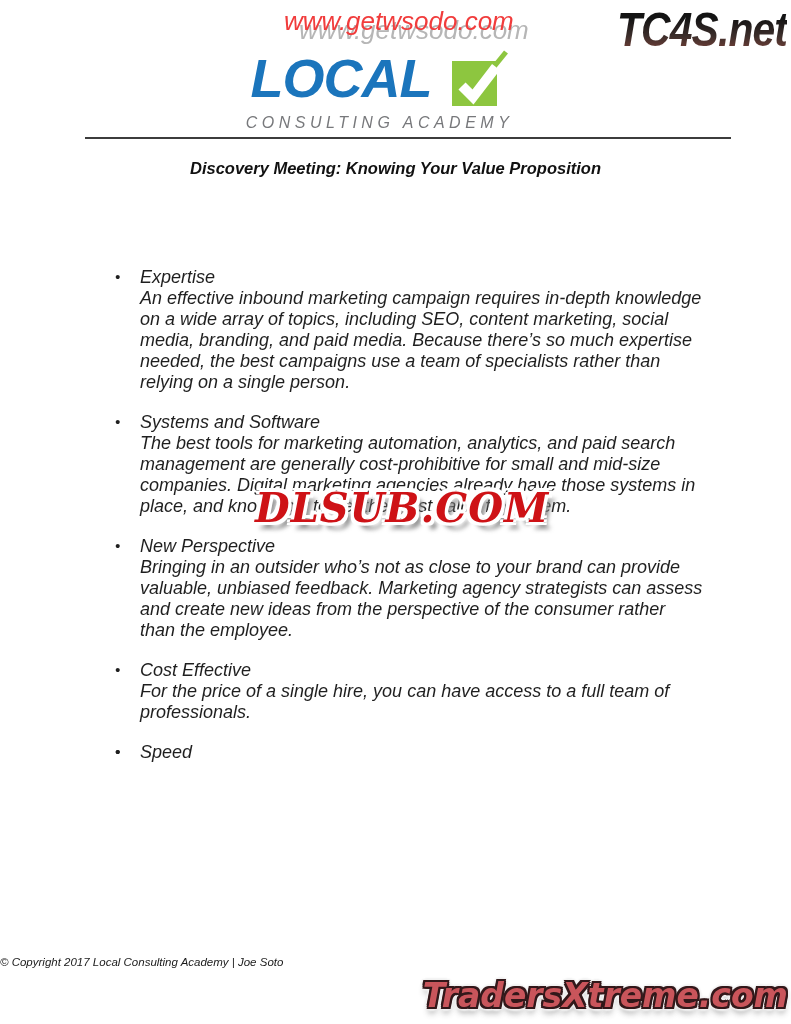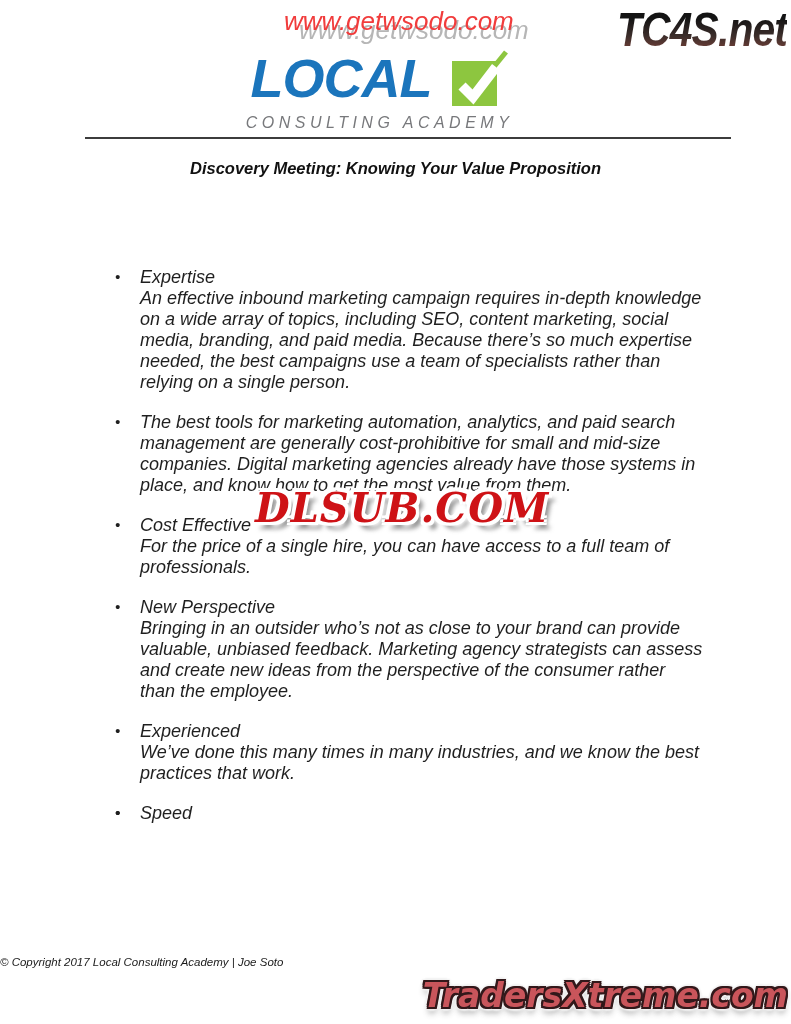--- a/index.html
+++ b/index.html
@@ -83,33 +83,30 @@
   <hr class="rule">
 
   <h1 class="title">Discovery Meeting: Knowing Your Value Proposition</h1>
 
   <ul class="list">
     <li>
       <div class="li-head">Expertise</div>
       <div class="li-body">An effective inbound marketing campaign requires in-depth knowledge on a wide array of topics, including SEO, content marketing, social media, branding, and paid media. Because there’s so much expertise needed, the best campaigns use a team of specialists rather than relying on a single person.</div>
     </li>
     <li>
+      <div class="li-head">Systems and Software</div>
       <div class="li-body">The best tools for marketing automation, analytics, and paid search management are generally cost-prohibitive for small and mid-size companies. Digital marketing agencies already have those systems in place, and know how to get the most value from them.</div>
-    </li>
-    <li>
-      <div class="li-head">Cost Effective</div>
-      <div class="li-body">For the price of a single hire, you can have access to a full team of professionals.</div>
     </li>
     <li>
       <div class="li-head">New Perspective</div>
       <div class="li-body">Bringing in an outsider who’s not as close to your brand can provide valuable, unbiased feedback. Marketing agency strategists can assess and create new ideas from the perspective of the consumer rather than the employee.</div>
     </li>
     <li>
-      <div class="li-head">Experienced</div>
-      <div class="li-body">We’ve done this many times in many industries, and we know the best practices that work.</div>
+      <div class="li-head">Cost Effective</div>
+      <div class="li-body">For the price of a single hire, you can have access to a full team of professionals.</div>
     </li>
     <li>
     </li>
     <li>
       <div class="li-head">Speed</div>
     </li>
   </ul>
 
   <div class="dlsub">DLSUB.COM</div>
 

